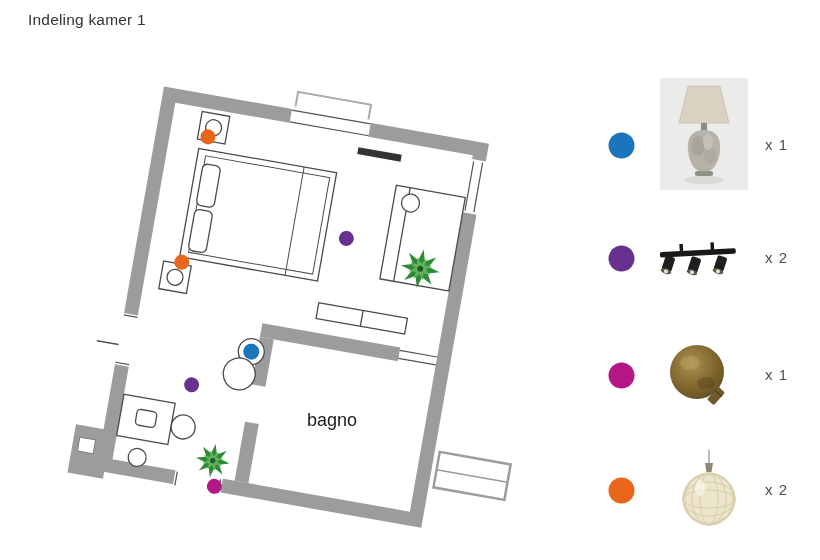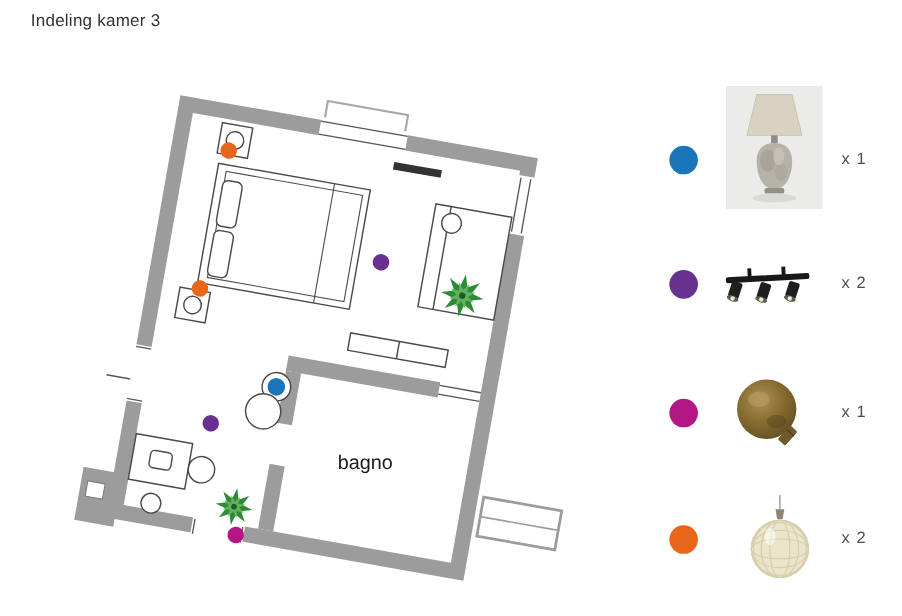--- a/index.html
+++ b/index.html
@@ -17,21 +17,21 @@
   .limg{position:absolute;}
   .count{position:absolute;font-size:15px;color:#4d4d4d;letter-spacing:1px;white-space:nowrap;text-align:center;}
   .dot1{left:608px;top:132px}.img1{left:660px;top:78px}.cnt1{left:765px;top:136px}
   .dot2{left:608px;top:245px}.img2{left:650px;top:236px}.cnt2{left:765px;top:249px}
   .dot3{left:608px;top:362px}.img3{left:666px;top:341px}.cnt3{left:765px;top:366px}
   .dot4{left:608px;top:477px}.img4{left:680px;top:450px}.cnt4{left:765px;top:481px}
 </style>
 </head>
 <body>
 
-<div class="title">Indeling kamer 3</div>
+<div class="title">Indeling kamer 1</div>
 
 <svg id="plan-svg" width="560" height="560" viewBox="0 0 560 560">
   <defs>
     <g id="plant">
       <g fill="#2e8b35">
         <polygon points="0,-17 3.5,-5 0,-2 -3.5,-5"></polygon>
         <polygon points="0,-17 3.5,-5 0,-2 -3.5,-5" transform="rotate(45)"></polygon>
         <polygon points="0,-17 3.5,-5 0,-2 -3.5,-5" transform="rotate(90)"></polygon>
         <polygon points="0,-17 3.5,-5 0,-2 -3.5,-5" transform="rotate(135)"></polygon>
         <polygon points="0,-17 3.5,-5 0,-2 -3.5,-5" transform="rotate(180)"></polygon>

